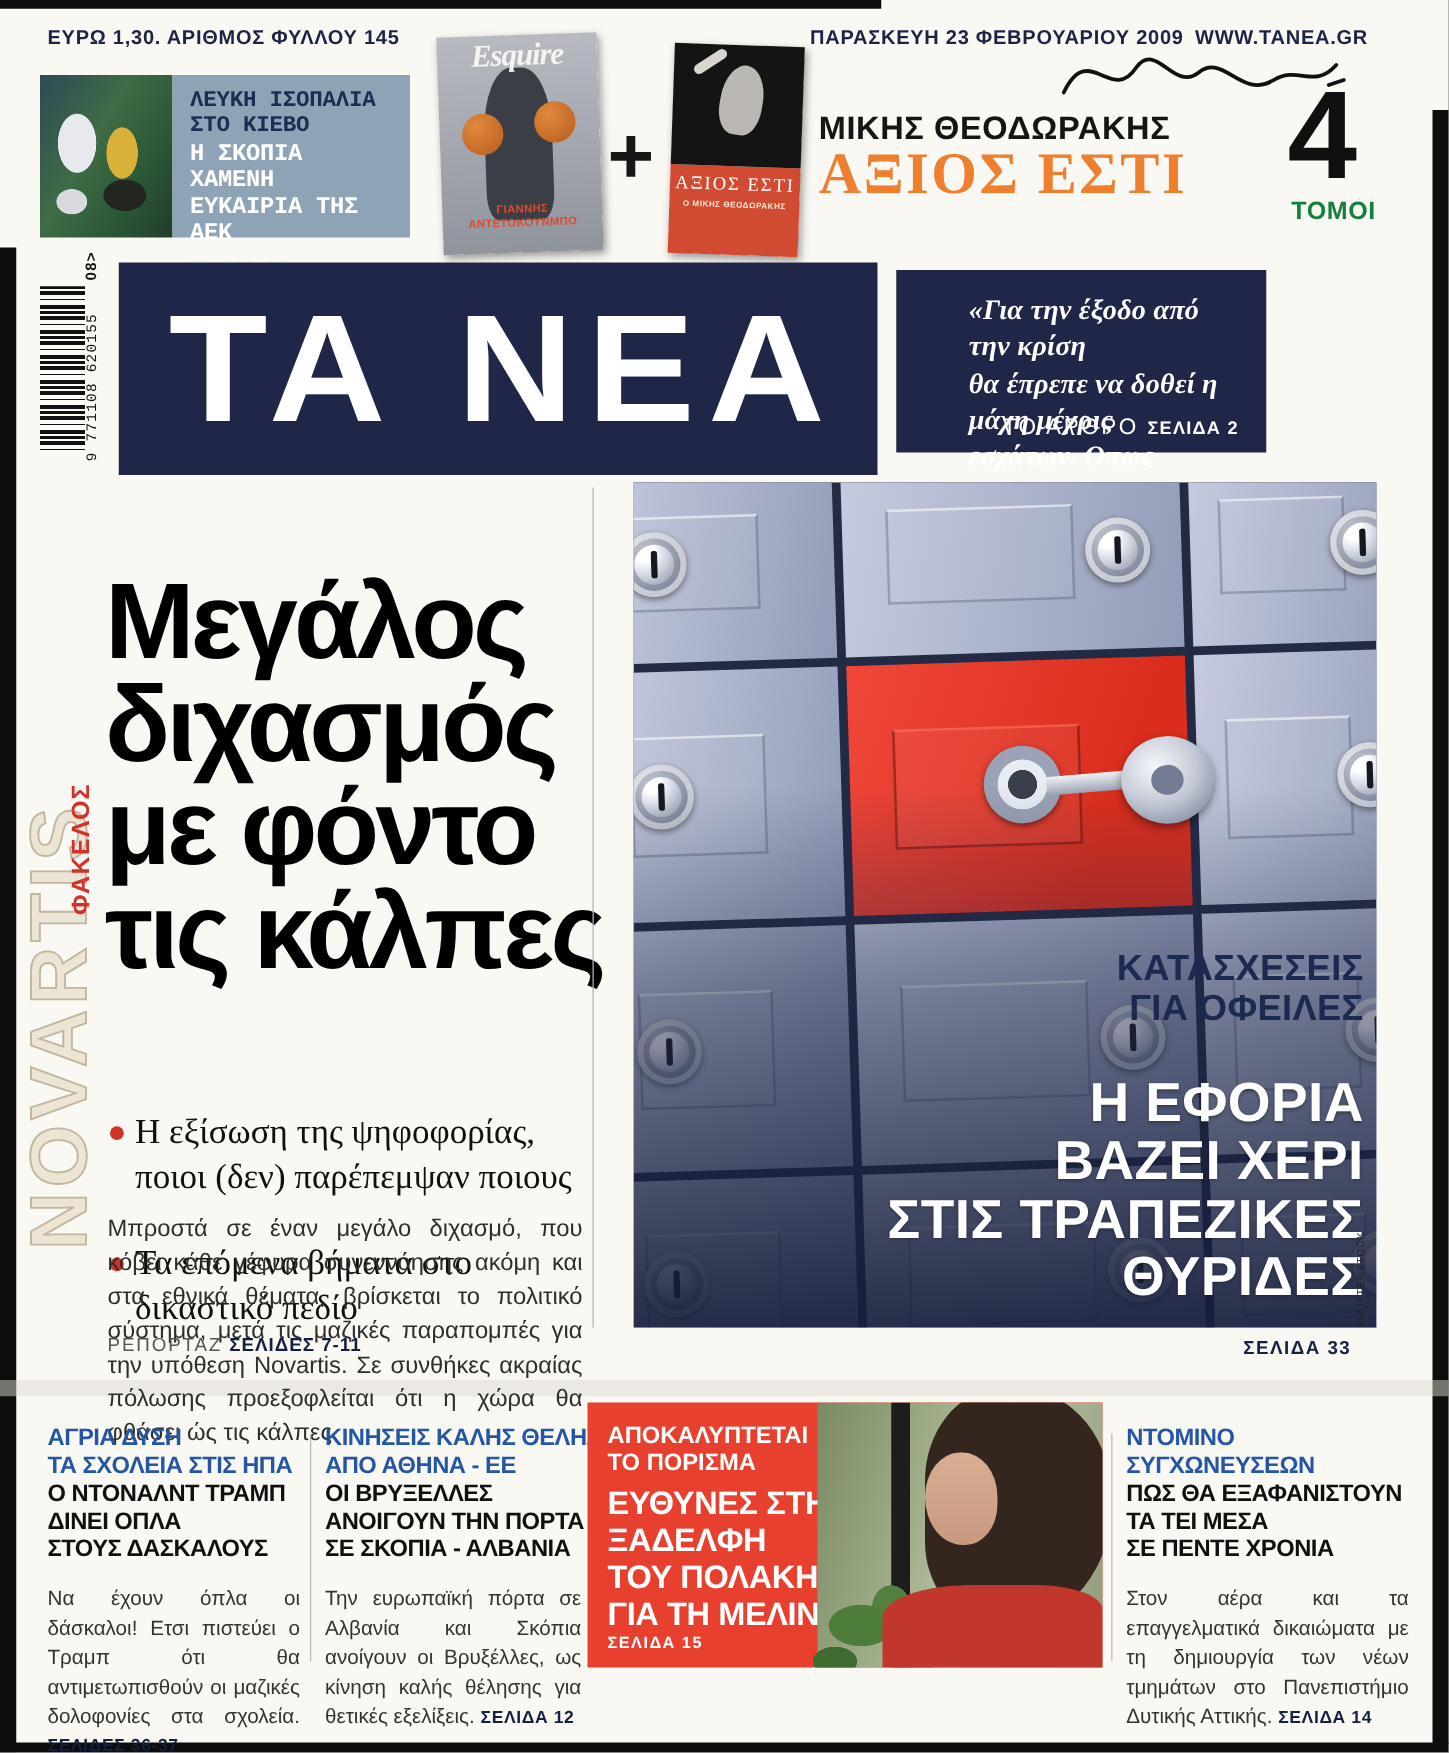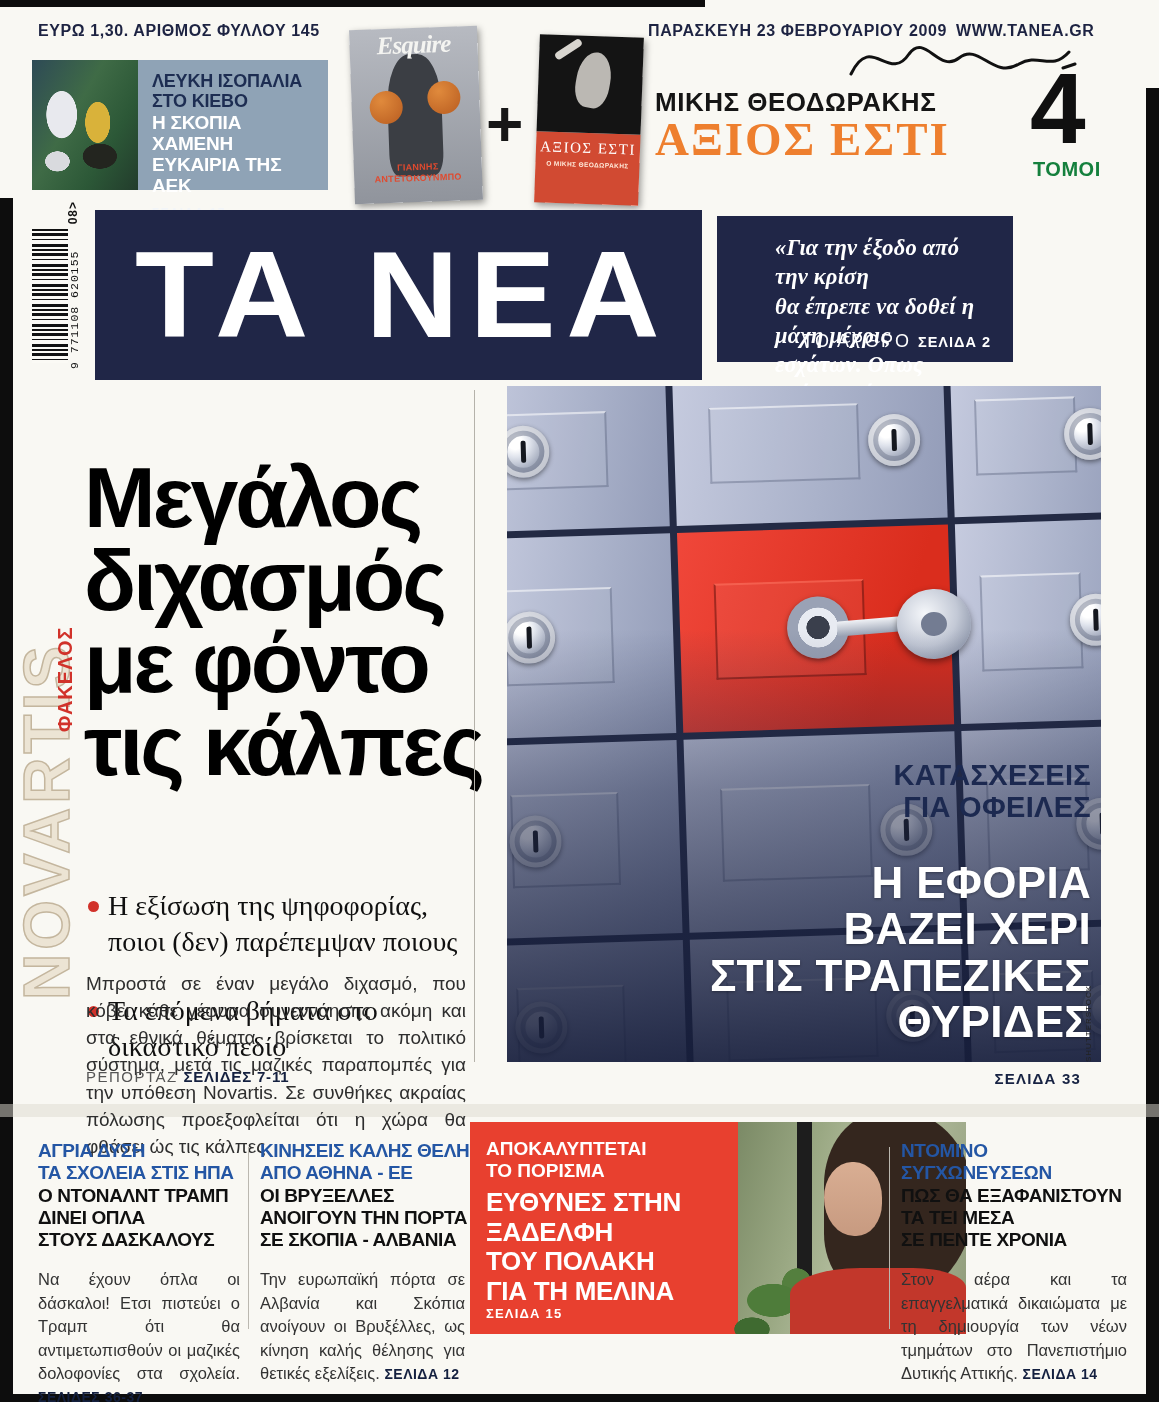--- a/index.html
+++ b/index.html
@@ -20,21 +20,21 @@
   .edge-bottom{left:0;top:1394px;width:1159px;height:8px;}
   .fold{left:0;top:1104px;width:1159px;height:13px;background:#dedad0;opacity:.5;}
 
   
   .hdr{font-size:16px;font-weight:700;color:#1d2342;letter-spacing:.6px;}
   .hdr-edition{left:38px;top:22px;}
   .hdr-date{left:648px;top:22px;}
   .hdr-site{left:956px;top:22px;}
 
   
-  .sport-promo{left:32px;top:60px;width:296px;height:130px;display:flex;}
+  .sport-promo{left:32px;top:60px;width:296px;height:130px;display:flex;font-family:Liberation Mono, monospace;}
   .sp-photo{width:106px;height:100%;
     background:
       radial-gradient(ellipse 26px 40px at 28% 42%, #e8e9ee 0 58%, transparent 60%),
       radial-gradient(ellipse 22px 36px at 62% 48%, #d9b23a 0 56%, transparent 58%),
       radial-gradient(ellipse 30px 22px at 64% 74%, #23251f 0 56%, transparent 58%),
       radial-gradient(ellipse 22px 18px at 24% 78%, #d9dade 0 55%, transparent 57%),
       linear-gradient(120deg,#2e4a56 0%,#3f6b46 40%,#2c5837 70%,#223c2c 100%);}
   .sp-panel{flex:1;background:#8fa3b6;padding:11px 12px 0 14px;}
   .sp-kicker{color:#1d2d52;font-size:18px;font-weight:800;line-height:1.12;letter-spacing:-.2px;}
   .sp-title{color:#fff;font-size:19px;font-weight:800;line-height:1.1;margin-top:2px;letter-spacing:-.2px;}
@@ -170,21 +170,21 @@
   .bs-head{color:#101010;font-size:19px;font-weight:800;line-height:1.14;letter-spacing:-.4px;margin-top:2px;}
   .bs-body{font-size:16.5px;color:#333;line-height:1.42;margin-top:18px;text-align:justify;}
   .bs-ref{font-weight:800;color:#14203f;font-size:14px;letter-spacing:.5px;}
   .story1{left:38px;top:1140px;width:202px;}
   .story2{left:260px;top:1140px;width:205px;}
   .story4{left:901px;top:1140px;width:226px;}
   .vdiv{width:1px;background:#bbb8b0;}
   .vdiv1{left:248px;top:1147px;height:182px;}
   .vdiv2{left:889px;top:1147px;height:182px;}
 
-  .redbox{left:470px;top:1122px;width:496px;height:212px;background:#e8402f;overflow:hidden;}
+  .redbox{left:470px;top:1122px;width:412px;height:212px;background:#e8402f;overflow:hidden;}
   .rb-kicker{position:absolute;left:16px;top:16px;color:#fff;font-size:19px;font-weight:800;line-height:1.18;}
   .rb-head{position:absolute;left:16px;top:66px;color:#fff;font-size:26px;font-weight:800;line-height:1.14;letter-spacing:-.3px;}
   .rb-ref{position:absolute;left:16px;bottom:13px;color:#fff;font-size:13px;font-weight:800;letter-spacing:1.2px;}
   .rb-photo{position:absolute;right:0;top:0;width:228px;height:100%;
     background:linear-gradient(105deg,#7b8a66 0%,#9aa883 30%,#b9c2a4 55%,#8e9a78 100%);}
   .rb-window{position:absolute;left:26%;top:0;width:15px;height:100%;background:#1d1d1d;}
   .rb-plant{position:absolute;left:-10px;bottom:-12px;width:150px;height:120px;
     background:
       radial-gradient(ellipse 44px 28px at 30% 62%, #4e7c3a 0 58%, transparent 60%),
       radial-gradient(ellipse 36px 24px at 58% 82%, #5d8f46 0 58%, transparent 60%),

